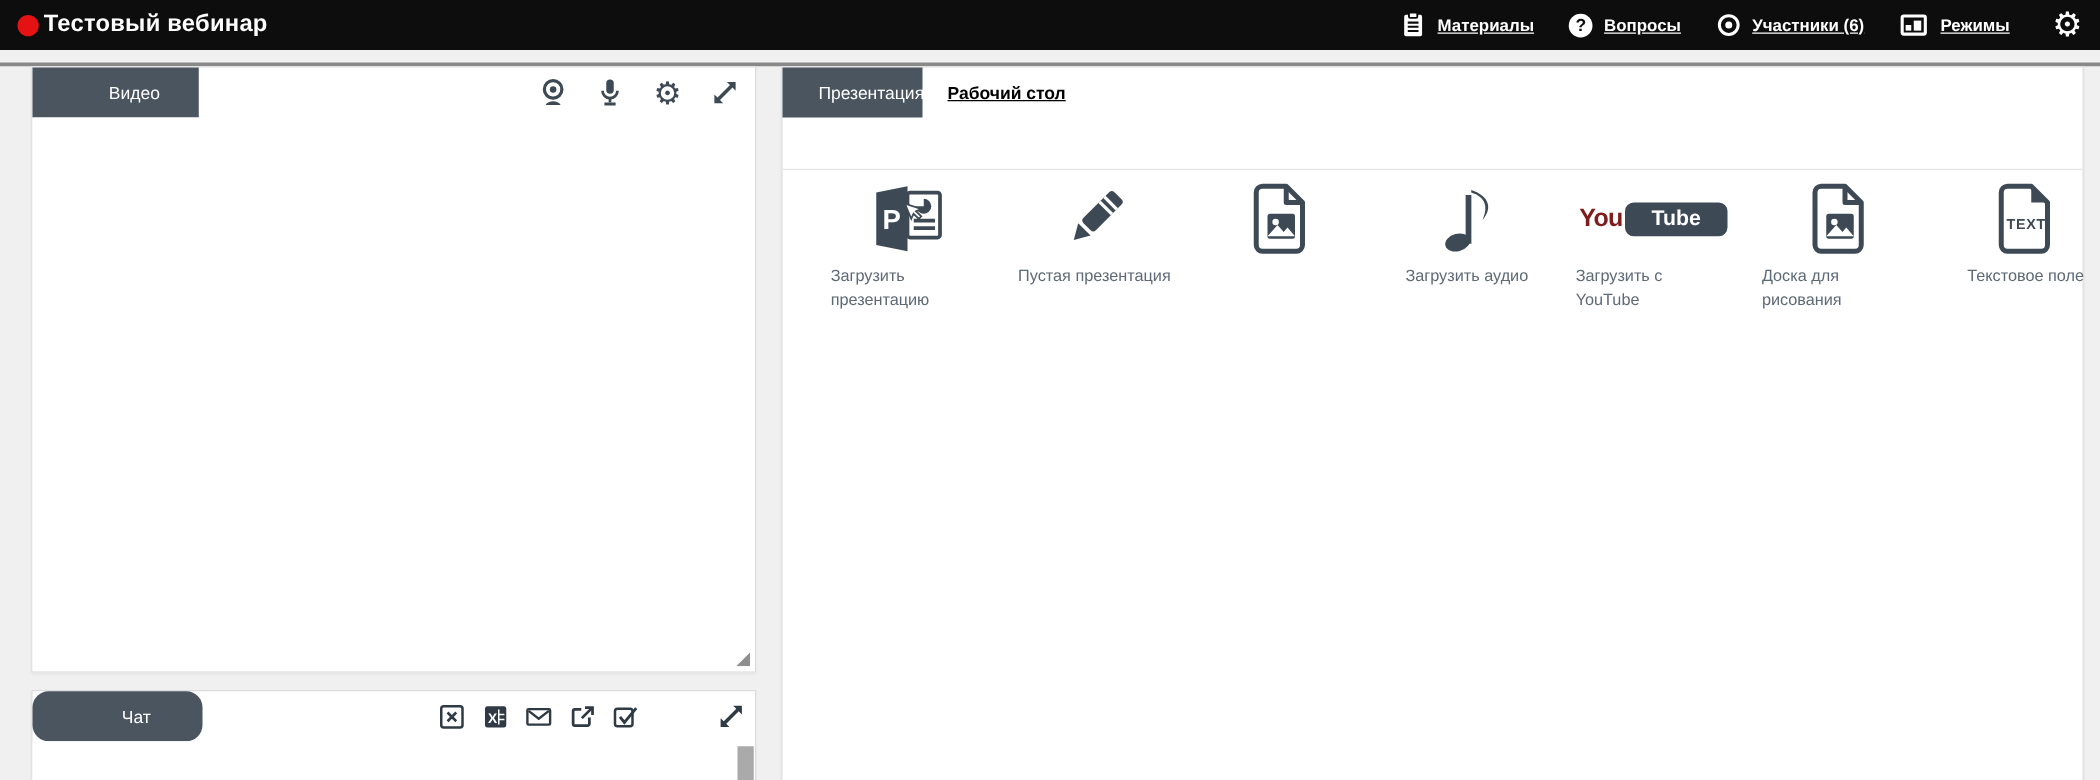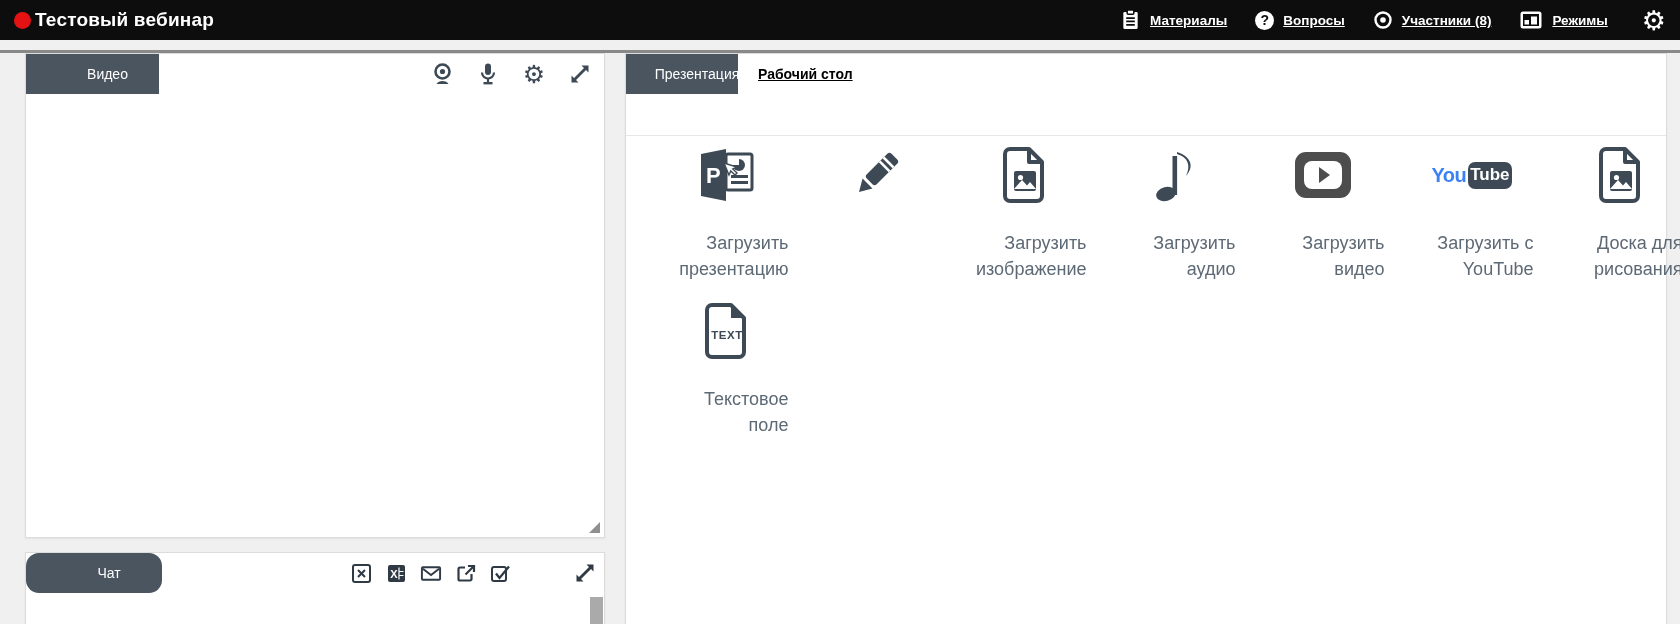--- a/index.html
+++ b/index.html
@@ -51,28 +51,28 @@
   .pres-panel { left:625px; top:53px; width:1042px; height:590px; }
   .pres-tabs { display:flex; align-items:center; height:40px; }
   .pres-tab-active { width:112px; }
   .pres-tab-link { margin-left:20px; color:#000000; font-size:14px; font-weight:bold;
                    text-decoration:underline; cursor:pointer; }
   .pres-divider { position:absolute; left:0; right:0; top:81px; border-top:1px solid #e7e7e7; }
   .pres-grid { position:absolute; left:26px; top:88px; display:grid;
                grid-template-columns:repeat(7, 149px); row-gap:16px; }
   .pres-item { display:flex; flex-direction:column; align-items:center; cursor:pointer; }
   .pres-icon { height:66px; display:flex; align-items:center; justify-content:center; }
-  .pres-label { margin-top:22px; font-size:18px; line-height:1.45; color:#5d6975;
-                text-align:right; max-width:124px; }
+  .pres-label { margin-top:4px; font-size:13px; line-height:1.45; color:#5d6975;
+                text-align:left; max-width:124px; }
 
   
   .yt-wrap { display:flex; align-items:center; }
-  .yt-you { color:#3b82f6; font-weight:bold; font-size:20px; letter-spacing:-.5px; }
+  .yt-you { color:#7f1d1d; font-weight:bold; font-size:20px; letter-spacing:-.5px; }
   .yt-tube { background:#3d4a55; color:#fff; font-weight:bold; font-size:17px;
-             border-radius:7px; padding:3px 2px 4px; margin-left:2px; }
+             border-radius:7px; padding:3px 21px 4px; margin-left:2px; }
 
   svg { display:block; }
 </style>
 </head>
 <body>
 
 <div class="topbar">
   <div class="rec-dot"></div>
   <div class="tb-title">Тестовый вебинар</div>
 
@@ -96,21 +96,21 @@
       <span class="lbl">Вопросы</span>
     </div>
 
     <div class="tb-item">
       <span>
         <svg width="20" height="20" viewBox="0 0 20 20">
           <circle cx="10" cy="10" r="7.5" fill="none" stroke="#fff" stroke-width="2.4"></circle>
           <circle cx="10" cy="10" r="2.8" fill="#fff"></circle>
         </svg>
       </span>
-      <span class="lbl">Участники (8)</span>
+      <span class="lbl">Участники (6)</span>
     </div>
 
     <div class="tb-item">
       <span>
         <svg width="24" height="22" viewBox="0 0 24 22">
           <rect x="1.5" y="2.5" width="21" height="17" rx="2.5" fill="#fff"></rect>
           <rect x="4" y="5" width="16" height="12" fill="#0d0d0d"></rect>
           <rect x="5.5" y="11" width="4.5" height="4.5" fill="#fff"></rect>
           <rect x="12" y="7.5" width="6" height="8" fill="#fff"></rect>
         </svg>
@@ -244,56 +244,46 @@
       <div class="pres-icon">
         <svg width="58" height="58" viewBox="0 0 58 58">
           <g transform="rotate(45 29 29)">
             <rect x="22" y="3" width="14" height="35" rx="3" fill="#3d4a55"></rect>
             <rect x="22" y="10" width="14" height="2.6" fill="#fff"></rect>
             <rect x="22" y="15.5" width="14" height="2.6" fill="#fff"></rect>
             <polygon points="22,41 36,41 29,53" fill="#3d4a55"></polygon>
           </g>
         </svg>
       </div>
+      <div class="pres-label">Пустая презентация</div>
     </div>
 
     <div class="pres-item">
       <div class="pres-icon">
         <svg width="48" height="58" viewBox="0 0 48 58">
           <path d="M9 3 h19 l13 13 v34 a5 5 0 0 1 -5 5 H9 a5 5 0 0 1 -5 -5 V8 a5 5 0 0 1 5 -5 Z" fill="#fff" stroke="#3d4a55" stroke-width="4" stroke-linejoin="round"></path>
           <path d="M28 3 v13 h13" fill="none" stroke="#3d4a55" stroke-width="4" stroke-linejoin="round"></path>
           <rect x="13" y="25" width="22" height="20" rx="2" fill="#3d4a55"></rect>
           <circle cx="19.5" cy="31.5" r="2.6" fill="#fff"></circle>
           <path d="M13 43 l8-9 5 5.5 3-3.5 6 7 z" fill="#fff"></path>
         </svg>
       </div>
-      <div class="pres-label">Загрузить изображение</div>
     </div>
 
     <div class="pres-item">
       <div class="pres-icon">
         <svg width="46" height="58" viewBox="0 0 46 58">
           <ellipse cx="15" cy="48" rx="10" ry="7" fill="#3d4a55" transform="rotate(-14 15 48)"></ellipse>
           <rect x="21.5" y="10" width="4.6" height="39" fill="#3d4a55"></rect>
           <path d="M26 8 c11 3.5 14 11 9 22 c8-9 6-19 -9-24 z" fill="#3d4a55"></path>
         </svg>
       </div>
       <div class="pres-label">Загрузить аудио</div>
     </div>
 
-    <div class="pres-item">
-      <div class="pres-icon">
-        <svg width="58" height="48" viewBox="0 0 58 48">
-          <rect x="1" y="1" width="56" height="46" rx="11" fill="#4d4d4d"></rect>
-          <rect x="10" y="10" width="38" height="28" rx="8" fill="#fff"></rect>
-          <polygon points="25,16 36,24 25,32" fill="#4d4d4d"></polygon>
-        </svg>
-      </div>
-      <div class="pres-label">Загрузить видео</div>
-    </div>
 
     <div class="pres-item">
       <div class="pres-icon">
         <div class="yt-wrap">
           <span class="yt-you">You</span>
           <span class="yt-tube">Tube</span>
         </div>
       </div>
       <div class="pres-label">Загрузить с YouTube</div>
     </div>

